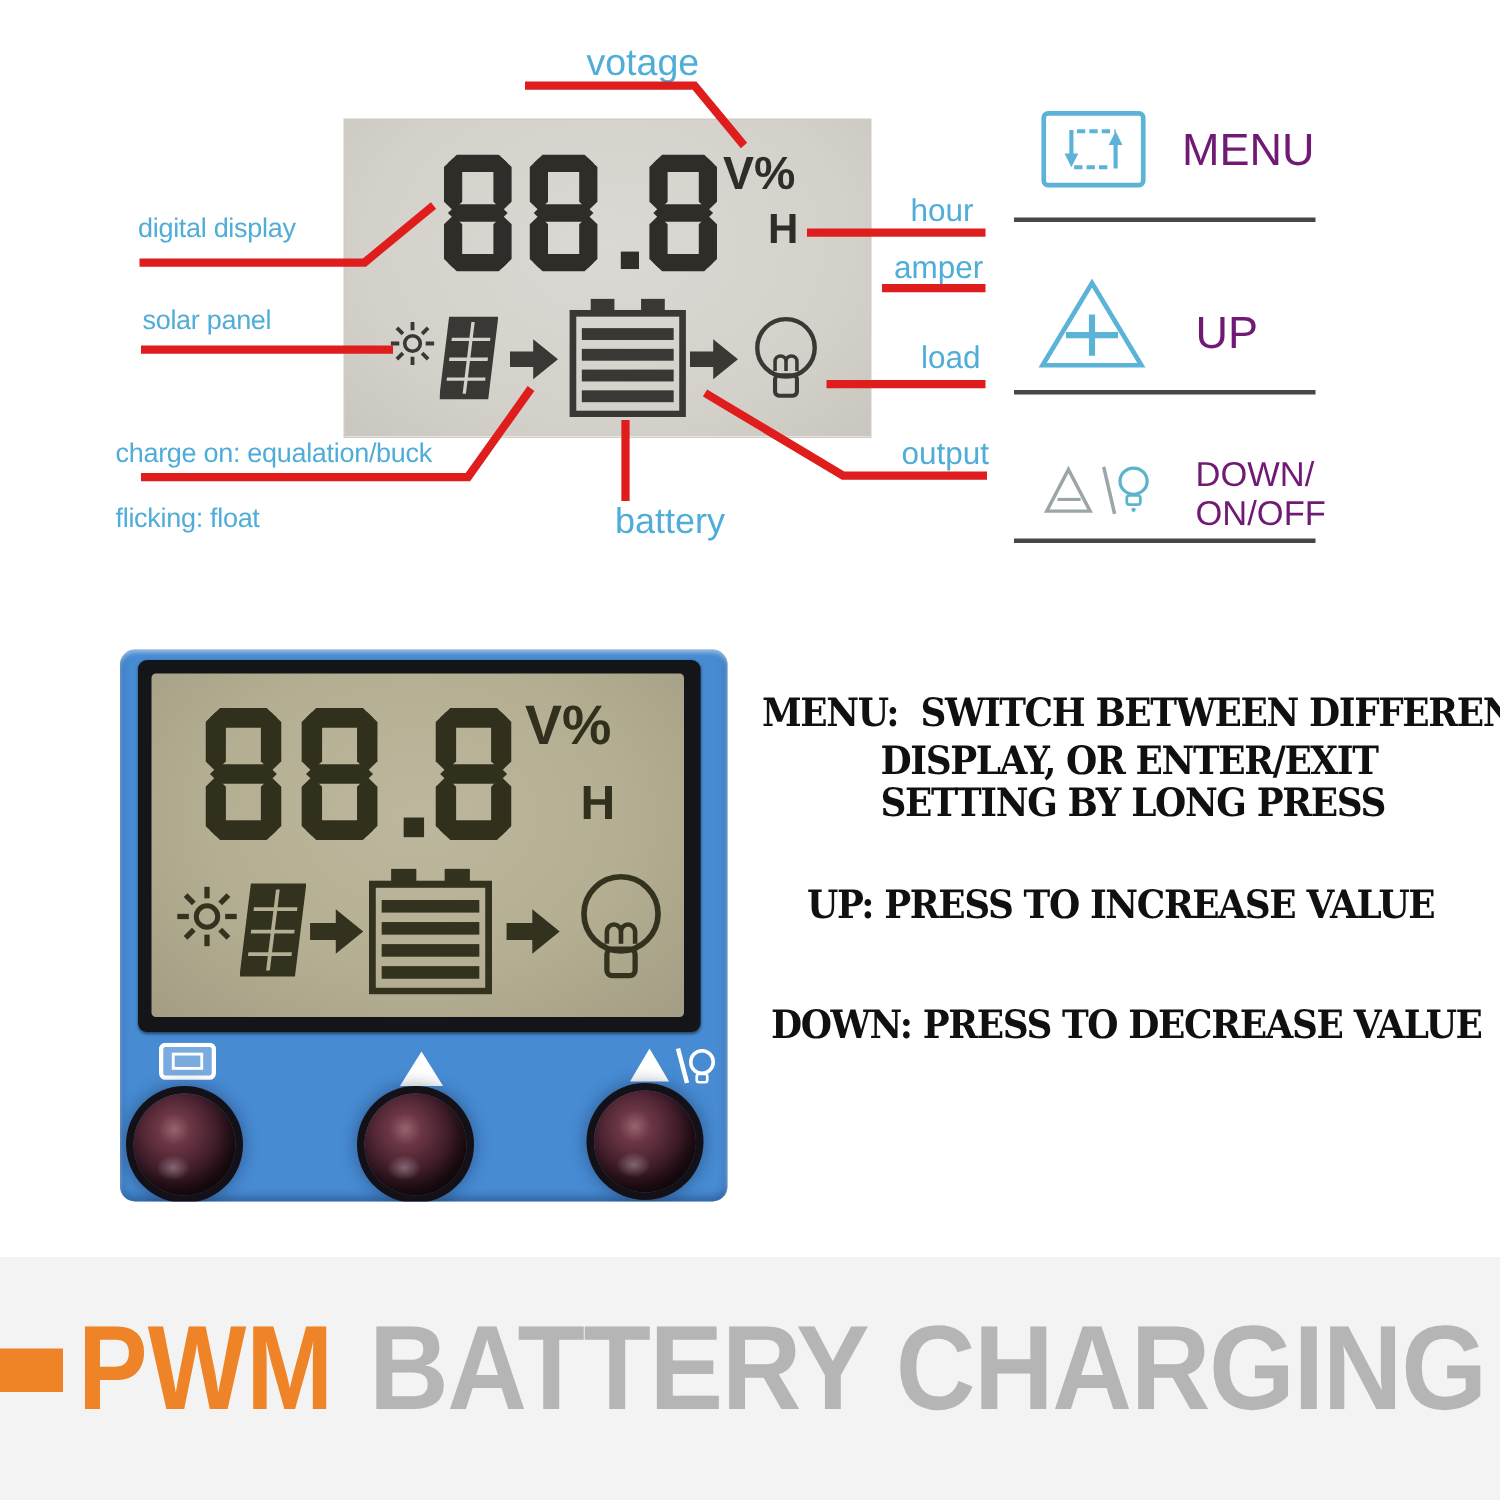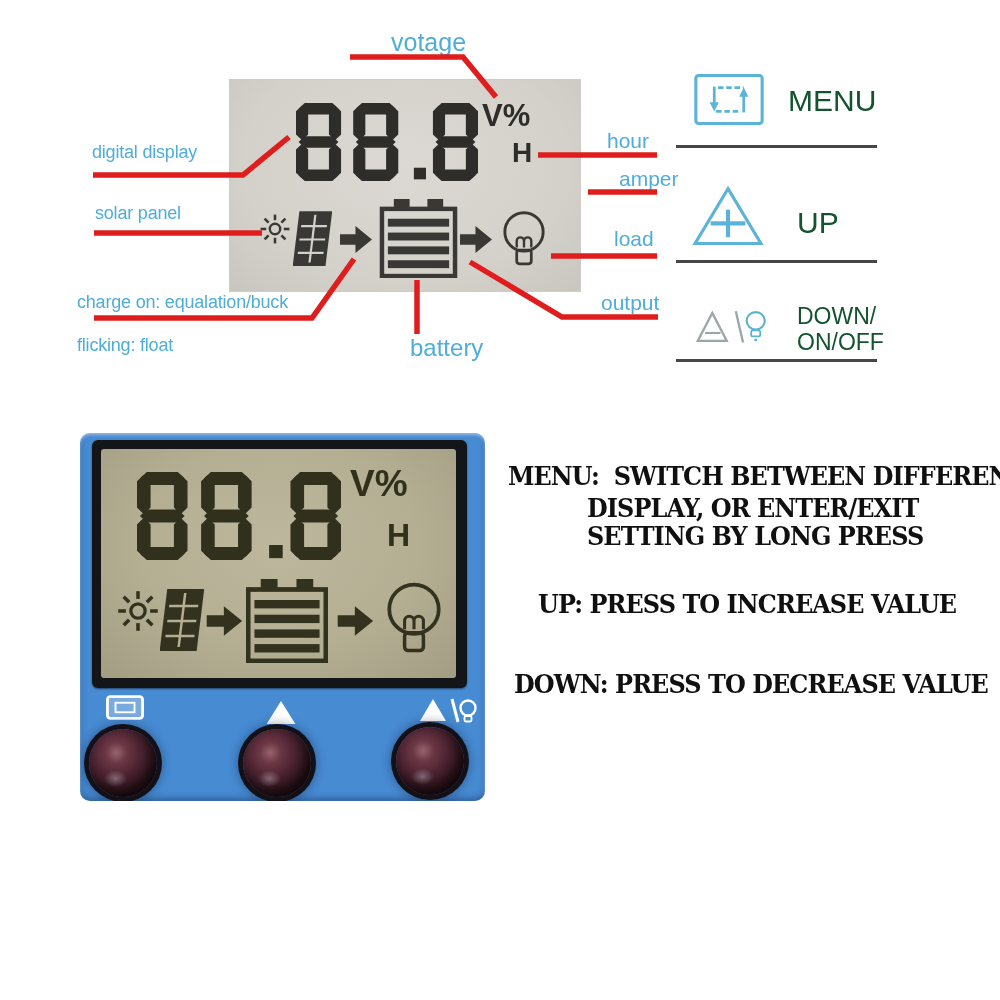--- a/index.html
+++ b/index.html
@@ -16,21 +16,21 @@
   .lbl.md{font-size:21px;}
   .lbl.lg{font-size:25px;margin-left:40px;}
   .seg-dark{color:#2e2d29;}
   .sevenseg polygon,.sevenseg rect{fill:currentColor;}
   .unit{font-weight:bold;color:#2e2d29;line-height:1;}
   .lcd-icon{color:#3a3834;--bg:#d4d1cb;}
   .pointer-overlay{left:0;top:0;pointer-events:none;}
   .pointer-overlay polyline,.pointer-overlay line{stroke:#e01d1d;stroke-width:5.5;fill:none;}
 
   
-  .legend-text{color:#14532d;font-size:30px;white-space:nowrap;}
+  .legend-text{color:#701a75;font-size:30px;white-space:nowrap;}
   .legend-text.small{font-size:23px;line-height:26px;}
   .legend-divider{height:3px;background:#474747;width:201px;left:676px;}
   .legend-blue{color:#5cb3d8;}
 
   
   .device{left:80px;top:433px;width:405px;height:368px;border-radius:10px;overflow:hidden;
     background:linear-gradient(178deg,#6fabe6 0%,#5197dc 6%,#478bd3 45%,#3f82c8 85%,#3a7ab e 100%);
     background-color:#478bd3;
     box-shadow:inset 0 2px 3px rgba(255,255,255,.45), inset 0 -3px 6px rgba(0,20,60,.35);}
   .bezel{left:12px;top:7px;width:375px;height:248px;background:#141518;border-radius:6px;
@@ -189,21 +189,21 @@
         </svg>
     </div>
 
     <div class="abs lbl lg" style="left:351px;top:28px;">votage</div>
     <div class="abs lbl sm" style="left:92px;top:142px;">digital display</div>
     <div class="abs lbl sm" style="left:95px;top:203px;">solar panel</div>
     <div class="abs lbl sm" style="left:77px;top:292px;">charge on: equalation/buck</div>
     <div class="abs lbl sm" style="left:77px;top:335px;">flicking: float</div>
     <div class="abs lbl lg" style="left:370px;top:334px;font-size:24px;">battery</div>
     <div class="abs lbl md" style="left:607px;top:129px;">hour</div>
-    <div class="abs lbl md" style="left:619px;top:167px;">amper</div>
+    <div class="abs lbl md" style="left:596px;top:167px;">amper</div>
     <div class="abs lbl md" style="left:614px;top:227px;">load</div>
     <div class="abs lbl md" style="left:601px;top:291px;">output</div>
 
     <svg class="abs pointer-overlay" width="1000" height="430" viewBox="0 0 1000 430">
       <polyline points="350,57 463,57 496,97"></polyline>
       <polyline points="93,175 243,175 289,137"></polyline>
       <line x1="94" y1="233" x2="262" y2="233"></line>
       <polyline points="94,318 312,318 354,259"></polyline>
       <line x1="417" y1="280" x2="417" y2="334"></line>
       <line x1="538" y1="155" x2="657" y2="155"></line>
@@ -316,14 +316,19 @@
   </section>
 
   <section>
     <div class="abs instr" style="left:508px;top:461px;">MENU:  SWITCH BETWEEN DIFFERENT</div>
     <div class="abs instr" style="left:587px;top:493px;">DISPLAY, OR ENTER/EXIT</div>
     <div class="abs instr" style="left:587px;top:521px;">SETTING BY LONG PRESS</div>
     <div class="abs instr" style="left:538px;top:589px;">UP: PRESS TO INCREASE VALUE</div>
     <div class="abs instr" style="left:514px;top:669px;">DOWN: PRESS TO DECREASE VALUE</div>
   </section>
 
+  <section class="abs banner-band">
+    <div class="abs banner-block" style="left:0;top:61px;width:42px;height:29px;"></div>
+    <div class="abs banner-word banner-pwm" style="left:52px;top:34px;">PWM</div>
+    <div class="abs banner-word banner-rest" style="left:246px;top:34px;">BATTERY CHARGING</div>
+  </section>
 
 </div>
 
 </body></html>

